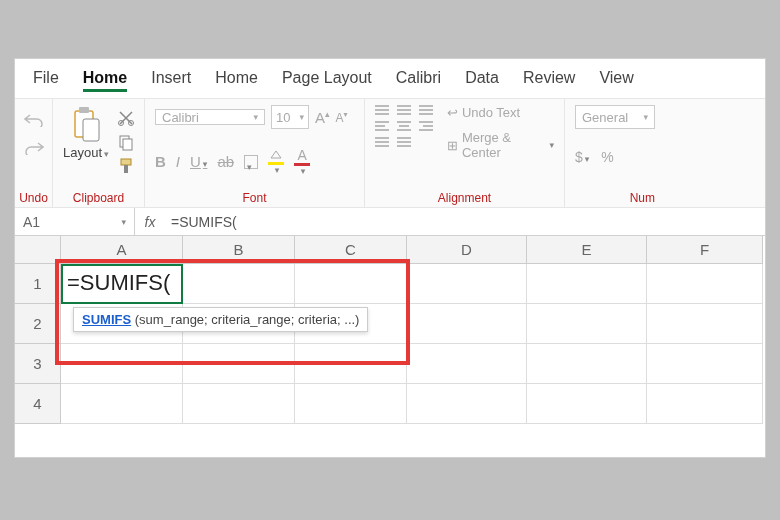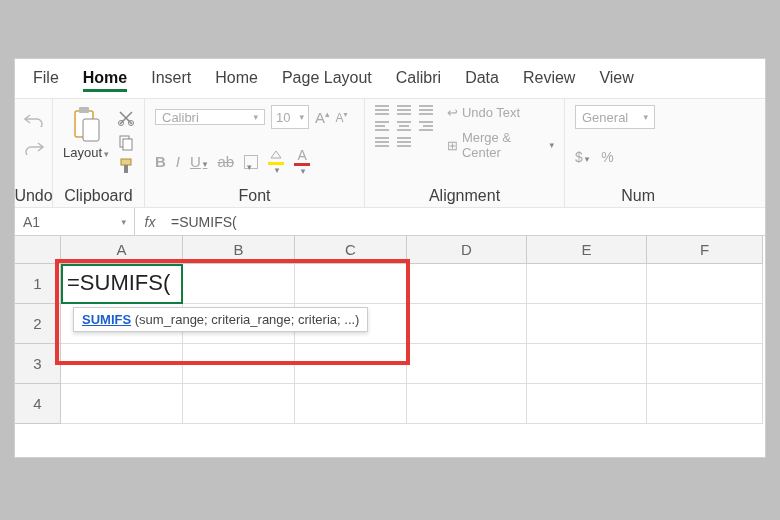--- a/index.html
+++ b/index.html
@@ -8,21 +8,21 @@
     position: absolute; left: 14px; top: 58px; width: 752px; height: 400px;
     background: #fff; border: 1px solid #d0d0d0;
   }
   
   .tabs { display: flex; gap: 24px; padding: 10px 10px 6px 18px; font-size: 16px; color: #444; }
   .tabs .tab { cursor: pointer; padding-bottom: 2px; }
   .tabs .tab.active { font-weight: 600; color: #111; border-bottom: 3px solid #107c41; }
   
   .ribbon { display: flex; border-top: 1px solid #e6e6e6; border-bottom: 1px solid #e6e6e6; height: 110px; background: #fafafa; }
   .group { border-right: 1px solid #e6e6e6; padding: 6px 10px 2px 10px; display: flex; flex-direction: column; justify-content: space-between; color:#888; }
-  .group-label { text-align: center; font-size: 16px; color: #404040; padding-top: 2px; }
+  .group-label { text-align: center; font-size: 12px; color: #b91c1c; padding-top: 2px; }
   .group-body { display: flex; align-items: flex-start; gap: 8px; flex:1; }
   .undo-col { width: 38px; align-items: center; }
   .undo-col .icons { display:flex; flex-direction:column; gap:14px; align-items:center; margin-top:8px;}
   svg { display:block; }
   .paste-block { display:flex; flex-direction:column; align-items:center; gap:0; }
   .paste-label { font-size:13px; color:#444; }
   .clip-side { display:flex; flex-direction:column; gap:6px; margin-top:4px; }
   .font-group { flex: 0 0 220px; }
   .font-row { display:flex; gap:6px; align-items:center; }
   .fontname { width:110px; height:16px; border:1px solid #ccc; background:#fff; font-size:13px; padding:2px 6px; color:#aaa; display:flex; align-items:center; justify-content:space-between;}

